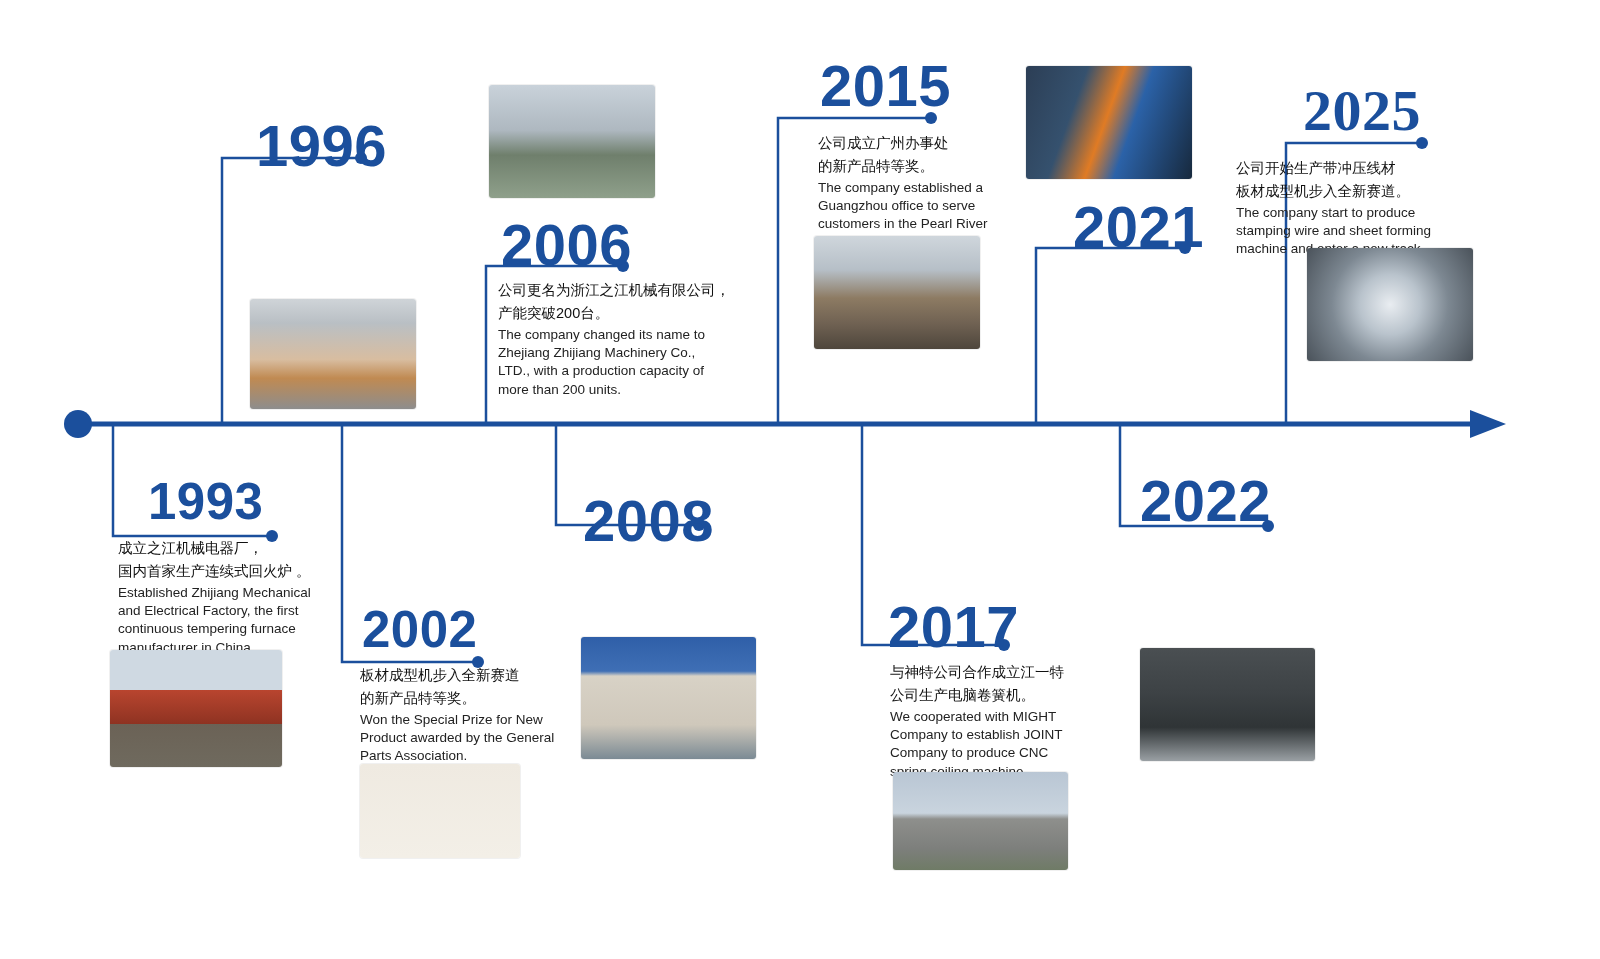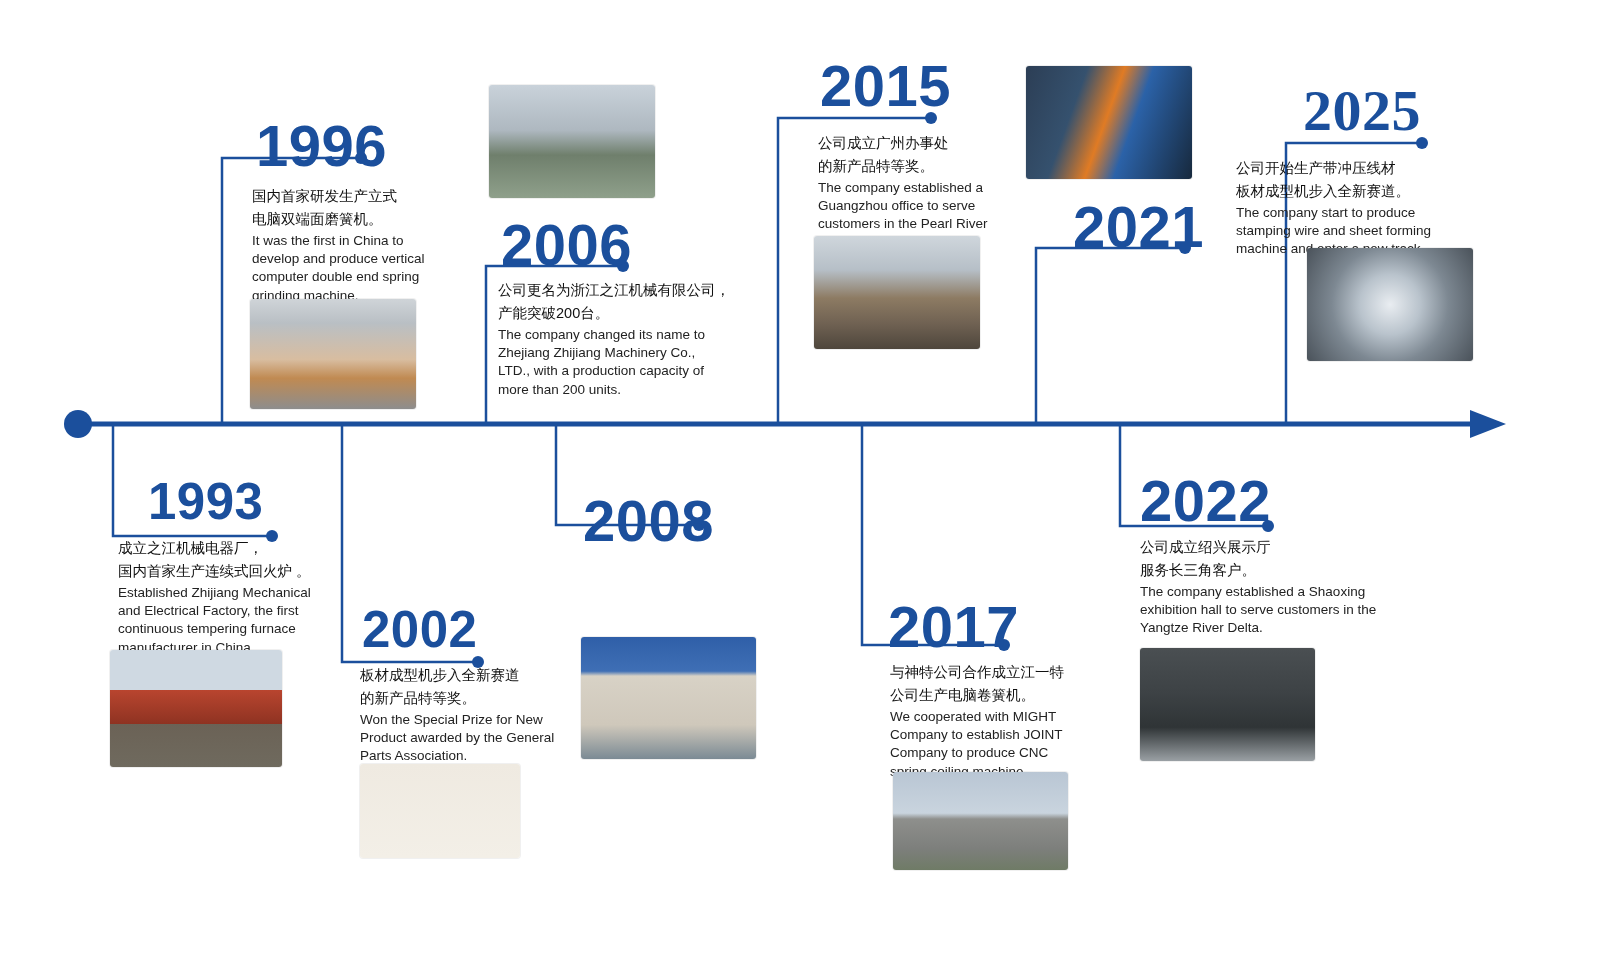--- a/index.html
+++ b/index.html
@@ -133,25 +133,20 @@
     <circle cx="1185" cy="248" r="6" fill="#1b4f9c"></circle>
 
     <path d="M1120 424 L1120 526 L1268 526" fill="none" stroke="#1b4f9c" stroke-width="2.5"></path>
     <circle cx="1268" cy="526" r="6" fill="#1b4f9c"></circle>
 
     <path d="M1286 424 L1286 143 L1422 143" fill="none" stroke="#1b4f9c" stroke-width="2.5"></path>
     <circle cx="1422" cy="143" r="6" fill="#1b4f9c"></circle>
   </svg>
 
   <div class="year big" style="left:256px; top:117px;">1996</div>
-  <div class="text-block" style="left:252px; top:186px; width:196px;">
-    <p class="cn">国内首家研发生产立式</p>
-    <p class="cn">电脑双端面磨簧机。</p>
-    <p class="en">It was the first in China to develop and produce vertical computer double end spring grinding machine.</p>
-  </div>
   <div class="photo ph-1996" style="left:250px; top:299px; width:166px; height:110px;">
     <span class="ph-inner"></span>
   </div>
 
   <div class="year big" style="left:501px; top:216px;">2006</div>
   <div class="text-block" style="left:498px; top:280px; width:232px;">
     <p class="cn">公司更名为浙江之江机械有限公司，</p>
     <p class="cn">产能突破200台。</p>
     <p class="en">The company changed its name to Zhejiang Zhijiang Machinery Co., LTD., with a production capacity of more than 200 units.</p>
   </div>
@@ -213,22 +208,17 @@
   <div class="text-block" style="left:890px; top:662px; width:186px;">
     <p class="cn">与神特公司合作成立江一特</p>
     <p class="cn">公司生产电脑卷簧机。</p>
     <p class="en">We cooperated with MIGHT Company to establish JOINT Company to produce CNC spring coiling machine.</p>
   </div>
   <div class="photo ph-2017" style="left:893px; top:772px; width:175px; height:98px;">
     <span class="ph-inner"></span>
   </div>
 
   <div class="year big" style="left:1140px; top:472px;">2022</div>
-  <div class="text-block" style="left:1140px; top:537px; width:240px;">
-    <p class="cn">公司成立绍兴展示厅</p>
-    <p class="cn">服务长三角客户。</p>
-    <p class="en">The company established a Shaoxing exhibition hall to serve customers in the Yangtze River Delta.</p>
-  </div>
   <div class="photo ph-2022" style="left:1140px; top:648px; width:175px; height:113px;">
     <span class="ph-inner"></span>
   </div>
 
 </div>
 
 </body></html>

